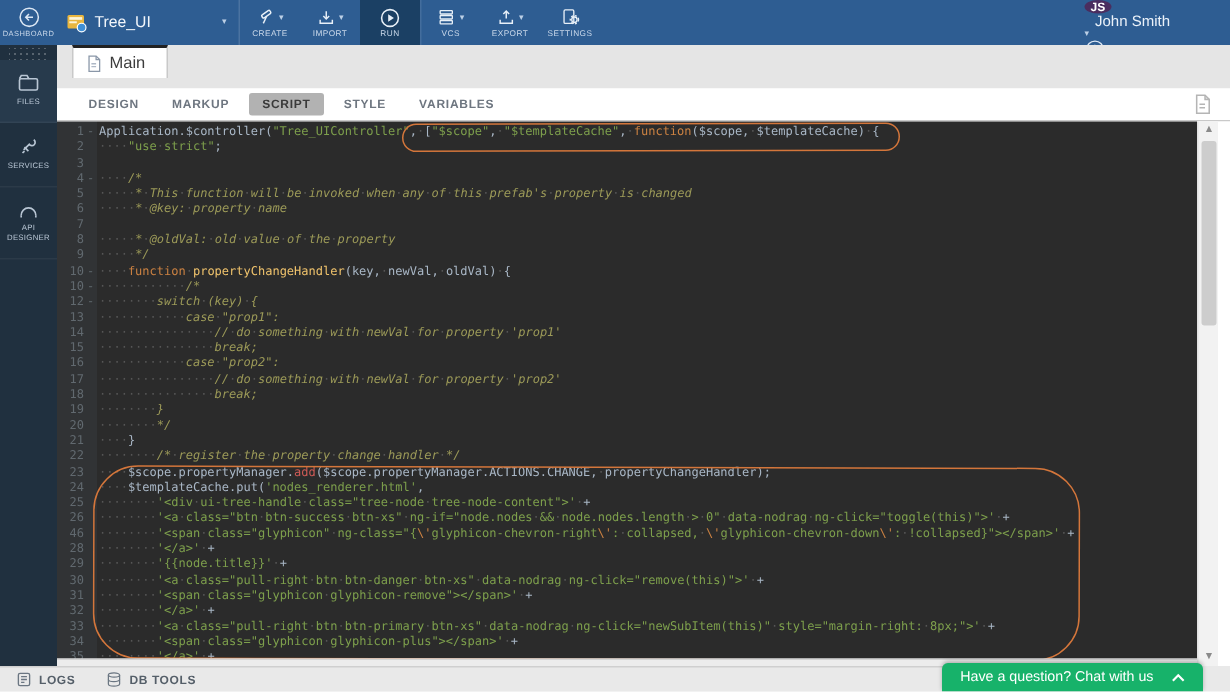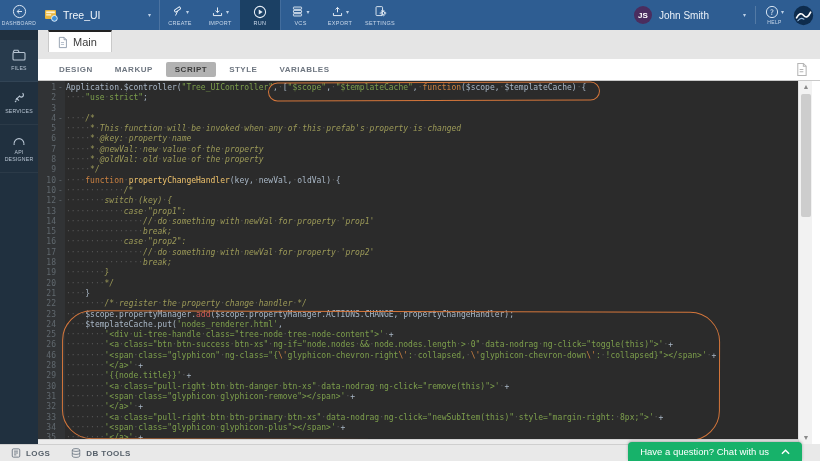--- a/index.html
+++ b/index.html
@@ -14,21 +14,21 @@
   .dash-block .tb-label { font-size:5px; }
   .tb-label { font-size:5.5px; letter-spacing:.3px; color:#c9d8ea; white-space:nowrap; }
   .project { display:flex; align-items:center; gap:5px; padding:0 8px 0 6px; width:122px; border-right:1px solid rgba(255,255,255,.14); cursor:pointer; }
   .project .pname { font-size:10.5px; color:#f2f6fb; flex:1; }
   .caret { font-size:6px; color:#bcd0e6; line-height:1; }
   .tools { display:flex; align-items:stretch; }
   .tool-btn { width:40px; display:flex; flex-direction:column; align-items:center; justify-content:center; gap:1px; cursor:pointer; position:relative; }
   .tool-btn .ic-row { display:flex; align-items:center; gap:2px; height:14px; }
   .tool-btn.active { background:#1b4064; }
   .tool-btn.sep-l { border-left:1px solid rgba(255,255,255,.10); }
-  .right-cluster { margin-left:auto; display:flex; align-items:center; padding-right:6px; }
+  .right-cluster { margin-left:auto; display:flex; align-items:flex-start; padding-right:6px;flex-direction:column; }
   .avatar { width:18px; height:18px; border-radius:50%; background:#4a2d5f; color:#fff; font-size:8px; font-weight:bold; display:flex; align-items:center; justify-content:center; }
   .username { font-size:10px; color:#eaf1f9; margin:0 34px 0 7px; }
   .vdiv { width:1px; height:18px; background:rgba(255,255,255,.18); margin:0 9px; }
   .help-block { display:flex; flex-direction:column; align-items:center; justify-content:center; gap:0; cursor:pointer; }
   .help-block .ic-row { display:flex; align-items:center; gap:2px; }
   .help-block .tb-label { font-size:5px; }
   .logo { margin-left:9px; display:flex; align-items:center; }
 
   
   .sidebar { position:absolute; left:0; top:30px; width:38px; height:414px; background:#20303f; display:flex; flex-direction:column; }
@@ -310,21 +310,20 @@
               <span class="codeln"><span class="seg-c"><span class="ws">·····</span>*<span class="ws">·</span>This<span class="ws">·</span>function<span class="ws">·</span>will<span class="ws">·</span>be<span class="ws">·</span>invoked<span class="ws">·</span>when<span class="ws">·</span>any<span class="ws">·</span>of<span class="ws">·</span>this<span class="ws">·</span>prefab's<span class="ws">·</span>property<span class="ws">·</span>is<span class="ws">·</span>changed</span></span>
             </div>
             <div class="row">
               <span class="gut">6</span>
               <span class="foldcol"></span>
               <span class="codeln"><span class="seg-c"><span class="ws">·····</span>*<span class="ws">·</span>@key:<span class="ws">·</span>property<span class="ws">·</span>name</span></span>
             </div>
             <div class="row">
               <span class="gut">7</span>
               <span class="foldcol"></span>
-              <span class="codeln"><span class="seg-c"><span class="ws">·····</span>*<span class="ws">·</span>@newVal:<span class="ws">·</span>new<span class="ws">·</span>value<span class="ws">·</span>of<span class="ws">·</span>the<span class="ws">·</span>property</span></span>
             </div>
             <div class="row">
               <span class="gut">8</span>
               <span class="foldcol"></span>
               <span class="codeln"><span class="seg-c"><span class="ws">·····</span>*<span class="ws">·</span>@oldVal:<span class="ws">·</span>old<span class="ws">·</span>value<span class="ws">·</span>of<span class="ws">·</span>the<span class="ws">·</span>property</span></span>
             </div>
             <div class="row">
               <span class="gut">9</span>
               <span class="foldcol"></span>
               <span class="codeln"><span class="seg-c"><span class="ws">·····</span>*/</span></span>

